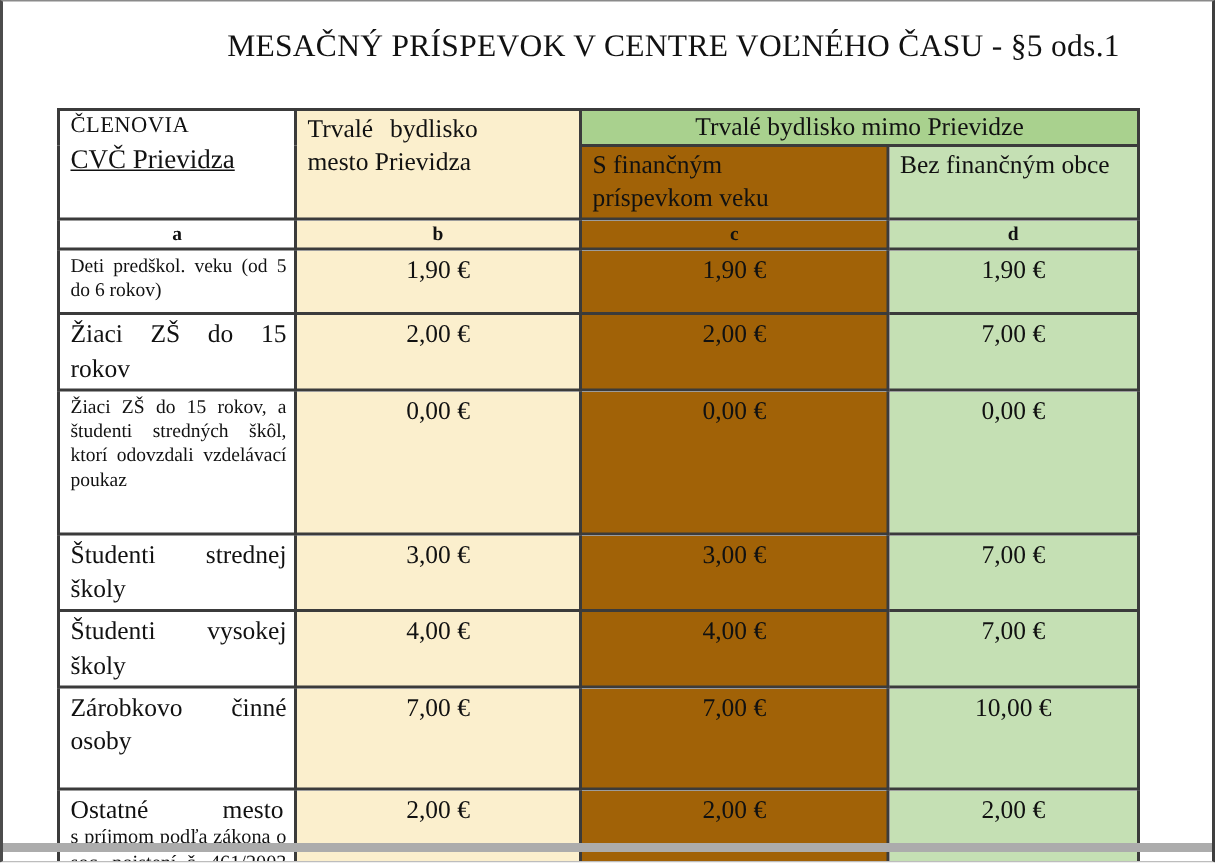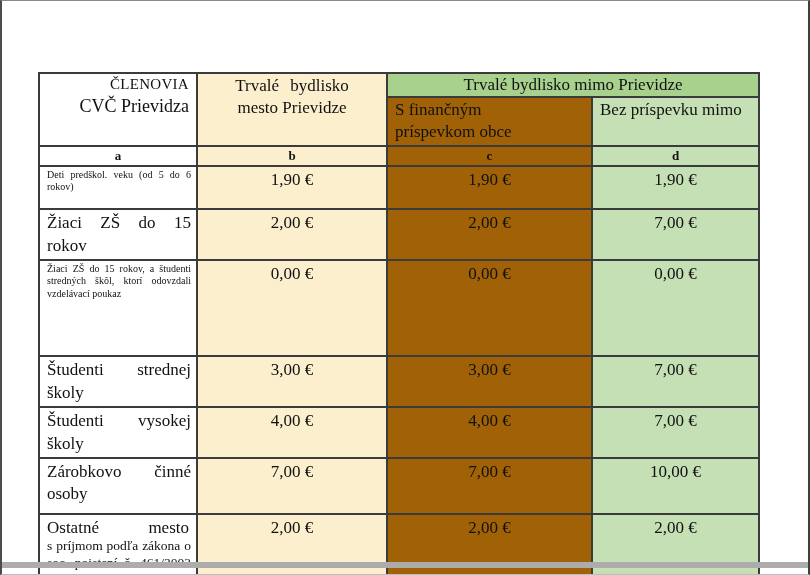--- a/index.html
+++ b/index.html
@@ -37,56 +37,56 @@
     border-collapse: collapse;
     table-layout: fixed;
     width: 720px;
   }
   table.fees td {
     border: 2px solid #3b3b3b;
     box-sizing: border-box;
     overflow: hidden;
   }
   
-  .c-a   { background: #ffffff; text-align: right; }
-  .c-b   { background: #fbefcd; text-align: center; }
+  .c-a   { background: #ffffff; }
+  .c-b   { background: #fbefcd; }
   .c-c   { background: #a16207; }
   .c-d   { background: #c5e0b4; }
   .c-grp { background: #a9d18e; }
 
   .hdr {
     vertical-align: top;
     font-size: 17px;
     padding: 1px 7px 1px 7px;
     line-height: 1.32;
   }
   .hdr .ln { display: block; }
   .hdr .ln-spread { word-spacing: 7px; }
   .corner-ln1 { display: block; font-size: 15px; letter-spacing: 0.3px; }
-  .corner-ln2 { display: block; font-size: 18px; }
+  .corner-ln2 { display: block; font-size: 18px; text-decoration: underline; }
   .grp-hdr {
     text-align: center;
     font-size: 17px;
     padding: 0 8px;
     margin-top: 24px;
   }
   tr.letters-row td {
     text-align: center;
     font-size: 13px;
     font-weight: bold;
     padding: 0;
   }
   td.lbl {
     vertical-align: top;
     text-align: justify;
     padding: 2px 5px 1px 7px;
     line-height: 1.25;
   }
   td.lbl.lg { font-size: 17px; line-height: 1.35; }
-  td.lbl.sm { font-size: 10px; }
+  td.lbl.sm { font-size: 13px; }
   .lbl-main {
     display: block;
     font-size: 17px;
     text-align: justify;
     text-align-last: justify;
     padding-right: 2px;
   }
   .lbl-sub { display: block; font-size: 13.5px; text-align: justify; }
   td.val {
     vertical-align: top;
@@ -101,48 +101,49 @@
     bottom: 6px;
     height: 6px;
     background: #acacac;
   }
 </style>
 </head>
 <body>
 
 <div class="frame">
 
+  <div class="page-title">MESAČNÝ PRÍSPEVOK V CENTRE VOĽNÉHO ČASU - §5 ods.1</div>
 
   <table class="fees">
     <colgroup>
       <col style="width:158px">
       <col style="width:190px">
       <col style="width:205px">
       <col style="width:167px">
     </colgroup>
 
     <tbody>
         <tr style="height:24px">
       <td class="c-a hdr" rowspan="2">
         <span class="corner-ln1">ČLENOVIA</span>
         <span class="corner-ln2">CVČ Prievidza</span>
       </td>
       <td class="c-b hdr" rowspan="2">
         <span class="ln ln-spread">Trvalé bydlisko</span>
-        <span class="ln">mesto Prievidze</span>
+        <span class="ln">mesto Prievidza</span>
       </td>
       <td class="c-grp grp-hdr" colspan="2">Trvalé bydlisko mimo Prievidze</td>
     </tr>
 
     <tr style="height:48px">
       <td class="c-c hdr">
         <span class="ln">S finančným</span>
-        <span class="ln">príspevkom obce</span>
-      </td>
-      <td class="c-d hdr">Bez príspevku mimo</td>
+        <span class="ln">príspevkom veku</span>
+      </td>
+      <td class="c-d hdr">Bez finančným obce</td>
     </tr>
 
     <tr class="letters-row" style="height:20px">
       <td class="c-a">a</td>
       <td class="c-b">b</td>
       <td class="c-c">c</td>
       <td class="c-d">d</td>
     </tr>
 
     <tr style="height:43px">
@@ -173,21 +174,21 @@
       <td class="c-d val">7,00 €</td>
     </tr>
 
     <tr style="height:45px">
       <td class="c-a lbl lg">Študenti vysokej školy</td>
       <td class="c-b val">4,00 €</td>
       <td class="c-c val">4,00 €</td>
       <td class="c-d val">7,00 €</td>
     </tr>
 
-    <tr style="height:56px">
+    <tr style="height:68px">
       <td class="c-a lbl lg">Zárobkovo činné osoby</td>
       <td class="c-b val">7,00 €</td>
       <td class="c-c val">7,00 €</td>
       <td class="c-d val">10,00 €</td>
     </tr>
 
     <tr style="height:79px">
       <td class="c-a lbl">
         <span class="lbl-main">Ostatné mesto</span>
         <span class="lbl-sub">s príjmom podľa zákona o soc. poistení č. 461/2003 Z. z.</span>

